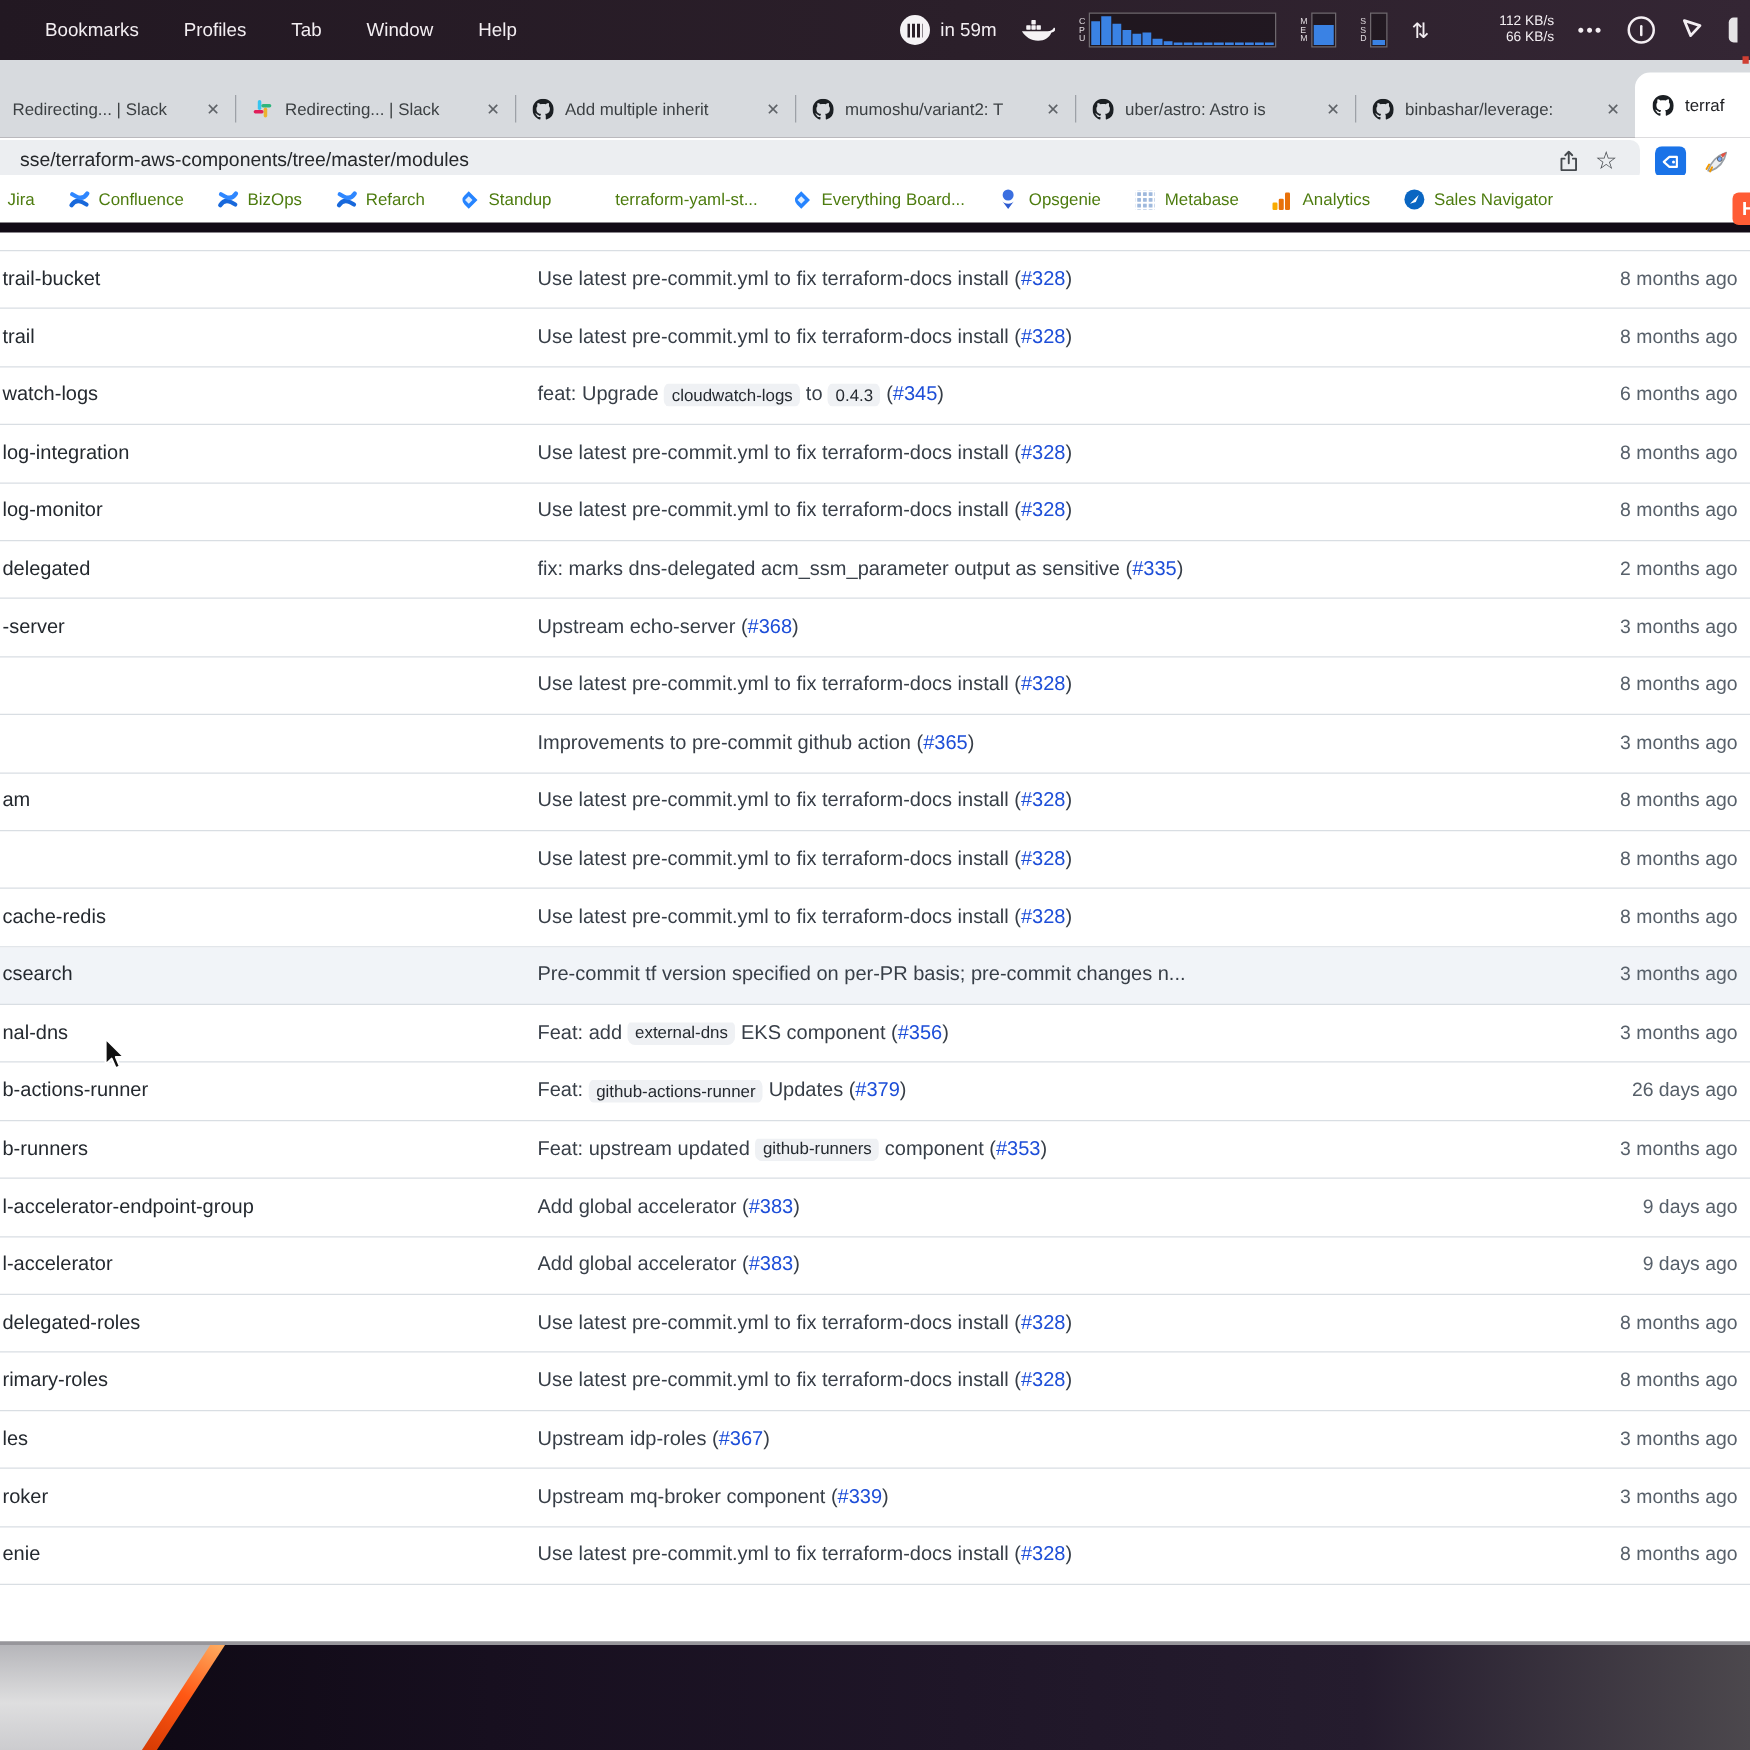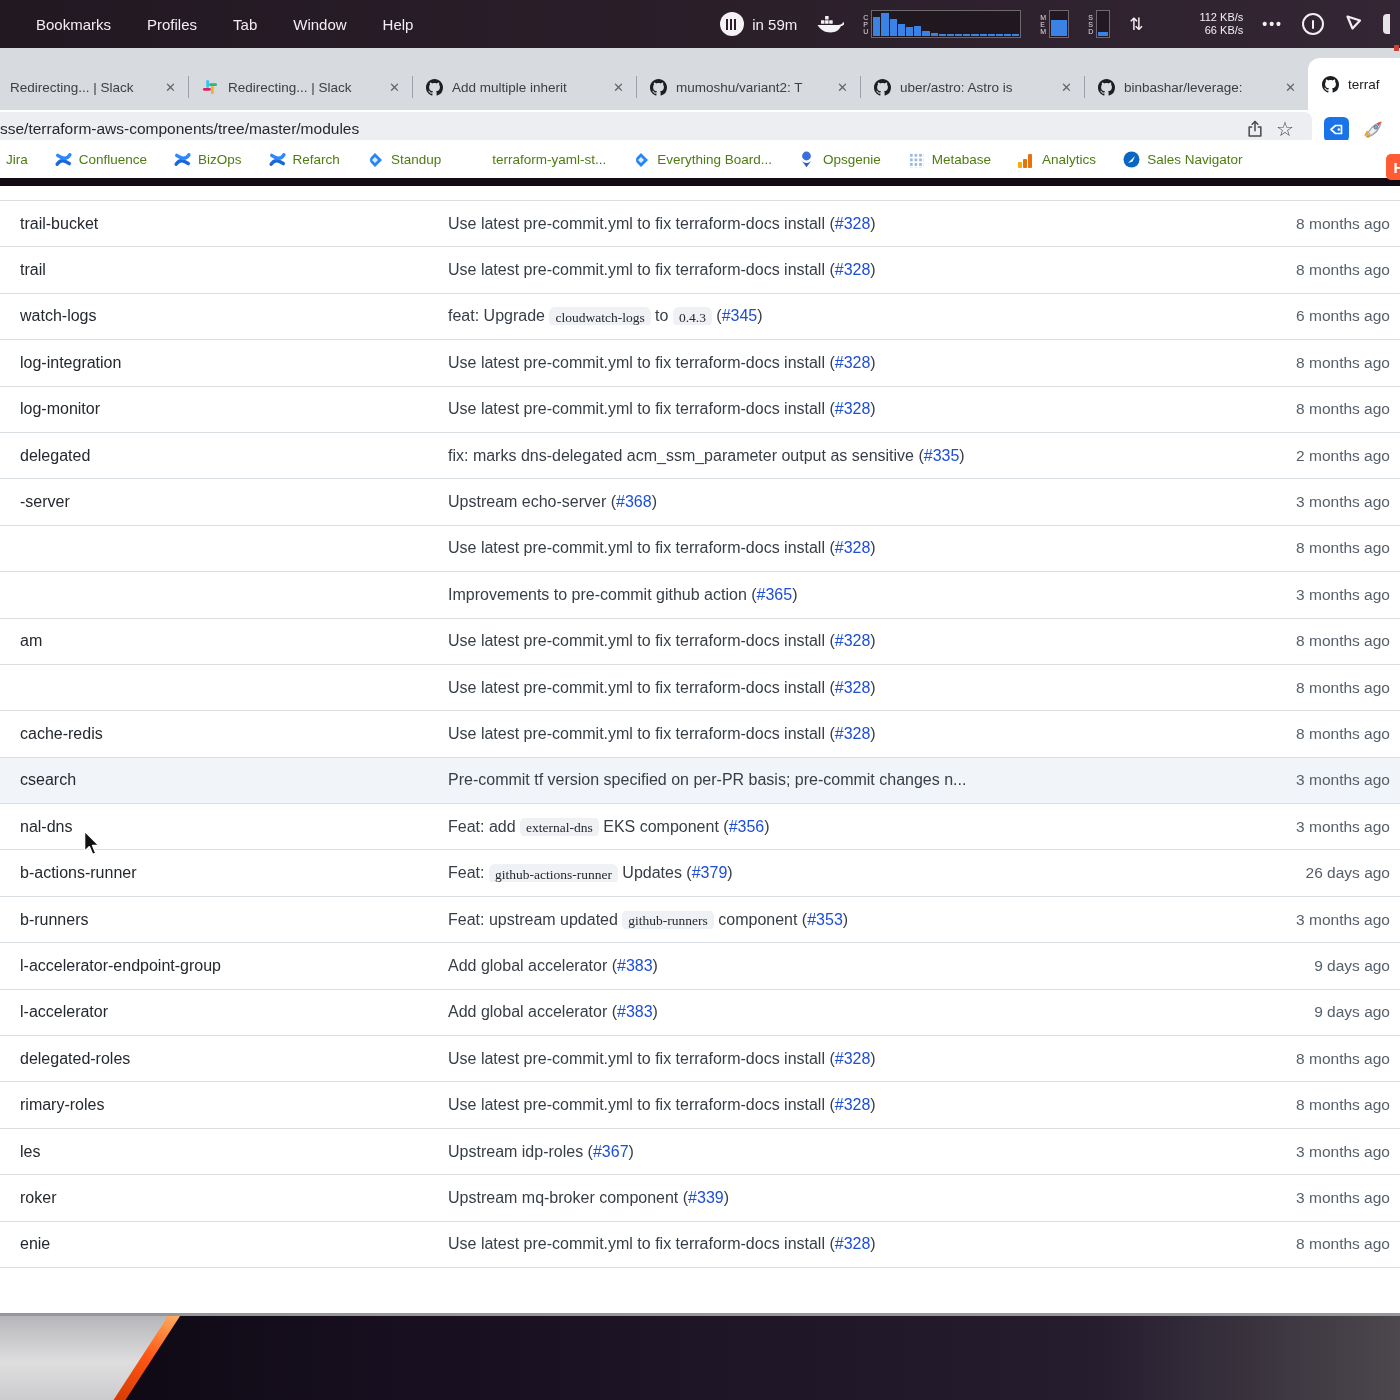--- a/index.html
+++ b/index.html
@@ -48,21 +48,21 @@
        background:rgba(110,115,122,.55);}
   .tab.active{background:#fff;border-radius:12px 12px 0 0;height:52px;width:160px;color:#202124;}
   .tab.active::before{display:none;}
   .favicon{width:17px;height:17px;flex:none;display:inline-flex;}
 
   
   .toolbar{position:absolute;top:110px;left:0;width:100%;height:38px;background:#fff;
            display:flex;align-items:center;}
   .omnibox{width:1312px;height:34px;flex:none;background:#eceef1;border-radius:0 8px 8px 0;
            display:flex;align-items:center;padding:0 12px 0 0;box-sizing:border-box;}
-  .url{flex:1;font-size:15.5px;color:#26282b;white-space:nowrap;overflow:hidden;}
+  .url{flex:1;font-size:15.5px;color:#26282b;white-space:nowrap;overflow:hidden;padding-left:16px;}
   .ob-ic{flex:none;display:inline-flex;align-items:center;justify-content:center;width:30px;}
   .star{font-size:20px;color:#45494e;line-height:20px;}
   .ext{flex:none;display:inline-flex;margin-left:12px;}
 
   
   .bookmarksbar{position:absolute;top:140px;left:0;width:100%;height:38px;background:#fff;
                 display:flex;align-items:center;gap:27px;padding-left:6px;box-sizing:border-box;
                 font-size:13.5px;color:#4d7c0f;}
   .bm{display:flex;align-items:center;gap:7px;white-space:nowrap;}
   .bm-icon{width:17px;height:17px;display:inline-flex;align-items:flex-end;}
@@ -76,24 +76,24 @@
   .h-badge{position:absolute;left:1386px;top:6px;width:26px;height:26px;background:#ff5c35;border-radius:5px;
            color:#fff;font-weight:bold;font-size:15px;display:flex;align-items:center;justify-content:center;}
 
   
   .content{position:absolute;top:186px;left:0;width:100%;height:1128px;background:#fff;overflow:hidden;}
   .row{height:46.4px;border-bottom:1px solid #d9dee3;overflow:hidden;box-sizing:border-box;}
   .row.hover{background:#f1f4f8;}
   .row.clipped{height:15px;}
   .row.clipped .row-inner{margin-top:-31px;}
   .row-inner{display:flex;align-items:center;height:45.4px;}
-  .cell-name{width:428px;flex:none;padding-left:20px;color:#24292f;font-size:16px;
+  .cell-name{width:428px;flex:none;padding-left:2px;color:#24292f;font-size:16px;
              white-space:nowrap;overflow:hidden;}
   .cell-msg{flex:1;font-size:16px;color:#373e47;white-space:nowrap;overflow:hidden;}
-  .cell-msg code{font-family:Liberation Serif, serif;font-size:13.5px;background:#eff1f4;
+  .cell-msg code{font-family:Liberation Sans, sans-serif;font-size:13.5px;background:#eff1f4;
                  padding:2.5px 6px;border-radius:6px;color:#24292f;}
   .cell-msg a.issue{color:#1d4ed8;text-decoration:none;}
   .cell-age{width:185px;flex:none;text-align:right;padding-right:10px;color:#57606a;font-size:15.5px;
             white-space:nowrap;}
 
   
   .win-edge{position:absolute;top:1313px;left:0;width:100%;height:3px;background:#97969b;z-index:3;}
   .wallpaper{position:absolute;top:1316px;left:0;width:1400px;height:84px;overflow:hidden;
              background:linear-gradient(90deg,#0c0711 0%,#170f1f 28%,#1f1628 55%,#251c2e 78%,#4c484d 100%);}
   .wp-light{position:absolute;left:0;top:0;width:210px;height:100%;

